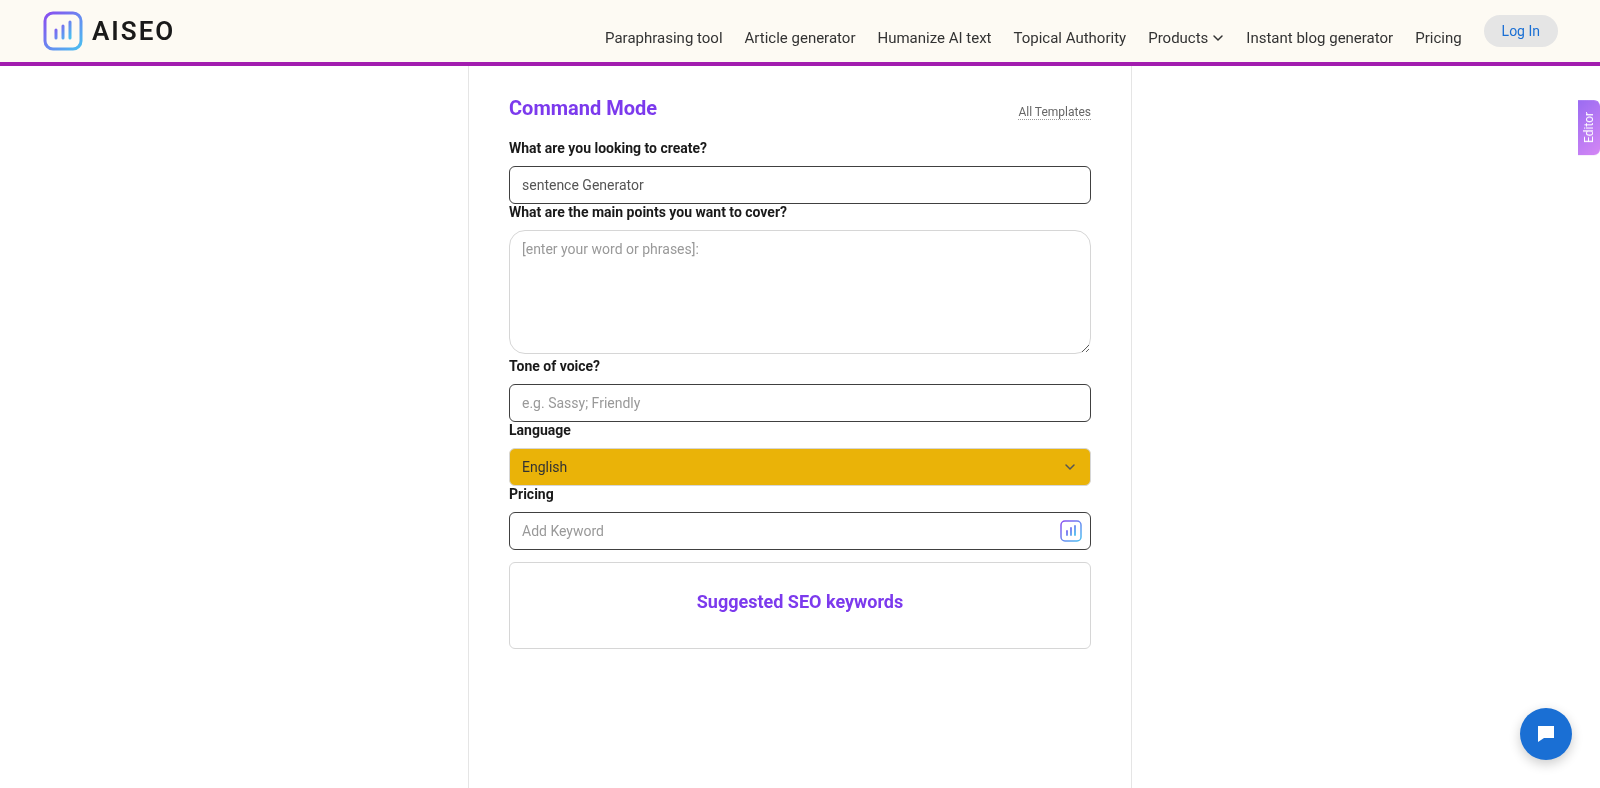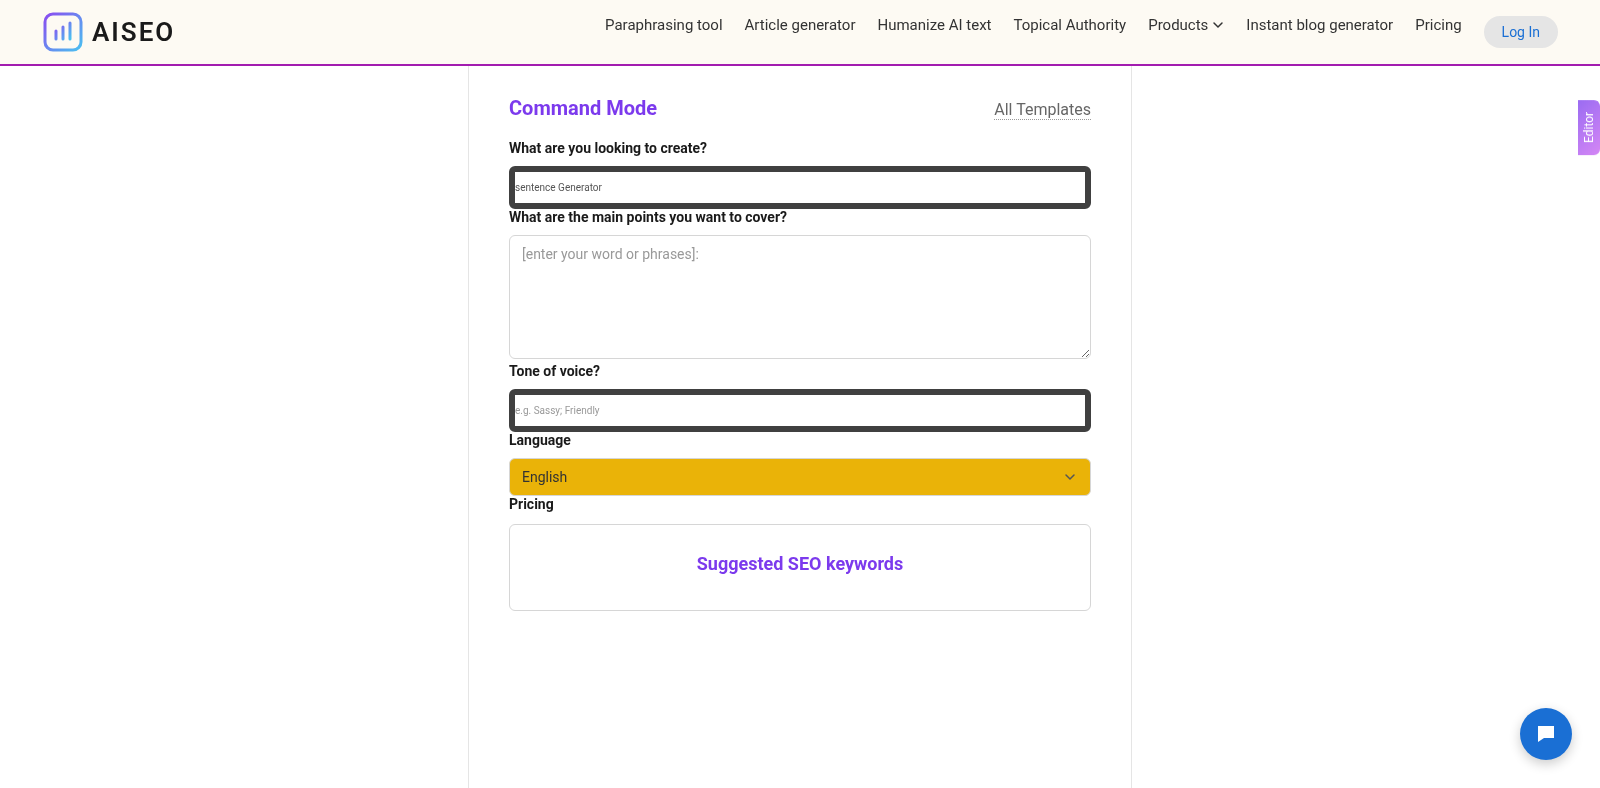--- a/index.html
+++ b/index.html
@@ -1,38 +1,38 @@
 <!DOCTYPE html>
 <html><head>
 <meta charset="utf-8">
 <style>
 * { margin: 0; padding: 0; box-sizing: border-box; }
 body { font-family: -apple-system, BlinkMacSystemFont, 'Segoe UI', Roboto, Arial, sans-serif; background: #fff; width: 1600px; height: 788px; overflow: hidden; position: relative; }
 
 
-.header { background: #fdfaf3; border-bottom: 2px solid #a21caf; height: 66px; display: flex; align-items: center; padding: 0 42px; }
+.header { background: #fdfaf3; border-bottom: 4px solid #a21caf; height: 66px; display: flex; align-items: center; padding: 0 42px; }
 .logo { display: flex; align-items: center; gap: 8px; }
 .logo-icon { width: 42px; height: 42px; border-radius: 8px; display: flex; align-items: center; justify-content: center; }
 .logo-text { font-size: 26px; font-weight: 600; letter-spacing: 2px; color: #1a1a1a; }
-.nav { margin-left: auto; display: flex; align-items: flex-start; gap: 22px; }
+.nav { margin-left: auto; display: flex; align-items: flex-end; gap: 22px; }
 .nav-item { font-size: 15px; color: #333; cursor: pointer; display: flex; align-items: center; gap: 4px; }
 .login-btn { background: #e5e5e5; color: #1a6fd4; padding: 8px 18px; border-radius: 18px; font-size: 14px; cursor: pointer; }
 
 
 .main { display: flex; justify-content: center; }
 .panel { width: 664px; border-left: 1px solid #e5e5e5; border-right: 1px solid #e5e5e5; padding: 30px 40px 30px 40px; background: #fff; min-height: 722px; }
 
 .panel-header { display: flex; justify-content: space-between; align-items: flex-end; margin-bottom: 20px; }
 .command-title { font-size: 20px; font-weight: 700; color: #7c3aed; }
-.all-templates { font-size: 16px; color: #666; border-bottom: 1px dotted #999; cursor: pointer; }
+.all-templates { font-size: 12px; color: #666; border-bottom: 1px dotted #999; cursor: pointer; }
 
 .label { font-size: 14px; font-weight: 700; color: #1a1a1a; margin-bottom: 10px; display: block; }
-.input-field { width: 100%; border: 6px solid #404040; border-radius: 6px; padding: 10px 0; font-size: 10px; font-family: inherit; color: #555; }
+.input-field { width: 100%; border: 1px solid #404040; border-radius: 6px; padding: 10px 12px; font-size: 14px; font-family: inherit; color: #555; }
 .input-field::placeholder { color: #999; }
-.textarea-field { width: 100%; border: 1px solid #d6d6d6; border-radius: 6px; padding: 10px 12px; font-size: 14px; font-family: inherit; color: #555; height: 124px; resize: both; }
+.textarea-field { width: 100%; border: 1px solid #d6d6d6; border-radius: 16px; padding: 10px 12px; font-size: 14px; font-family: inherit; color: #555; height: 124px; resize: both; }
 .textarea-field::placeholder { color: #999; }
 
 .field-group { }
 
 .select-wrapper { position: relative; }
 .select-field { width: 100%; border: 1px solid #d6d6d6; border-radius: 6px; padding: 10px 12px; font-size: 14px; font-family: inherit; color: #333; appearance: none; background: #eab308; cursor: pointer; }
 .select-chevron { position: absolute; right: 14px; top: 50%; transform: translateY(-50%); pointer-events: none; }
 
 .keyword-wrapper { position: relative; }
 .keyword-icon { position: absolute; right: 8px; top: 50%; transform: translateY(-50%); width: 24px; height: 24px; border-radius: 4px; display: flex; align-items: center; justify-content: center; cursor: pointer; }
@@ -132,20 +132,35 @@
         <span class="select-chevron">
           <svg width="14" height="14" viewBox="0 0 14 14">
               <path d="M3 5 L7 9 L11 5" stroke="#555" stroke-width="1.5" fill="none" stroke-linecap="round"></path>
             </svg>
         </span>
       </div>
     </div>
 
     <div class="field-group" style="margin-bottom:12px;">
       <label class="label">Pricing</label>
+      <div class="keyword-wrapper">
+        <input class="input-field" style="padding-right: 40px;" placeholder="Add Keyword">
+        <span class="keyword-icon">
+          <svg width="24" height="24" viewBox="0 0 24 24">
+            <defs>
+              <linearGradient id="lg2" x1="0" y1="0" x2="1" y2="1">
+                <stop offset="0%" stop-color="#8a4cf0"></stop>
+                <stop offset="100%" stop-color="#4ac0f0"></stop>
+              </linearGradient>
+            </defs>
+            <rect x="2" y="2" width="20" height="20" rx="4" fill="none" stroke="url(#lg2)" stroke-width="1.5"></rect>
+            <path d="M8 16 L8 12 M12 16 L12 9 M16 16 L16 7" stroke="url(#lg2)" stroke-width="1.8" stroke-linecap="round" fill="none"></path>
+          </svg>
+        </span>
+      </div>
     </div>
 
     <div class="seo-box">
       <div class="seo-title">Suggested SEO keywords</div>
     </div>
 
   </div>
 </div>
 
 <div class="editor-tab">Editor</div>

